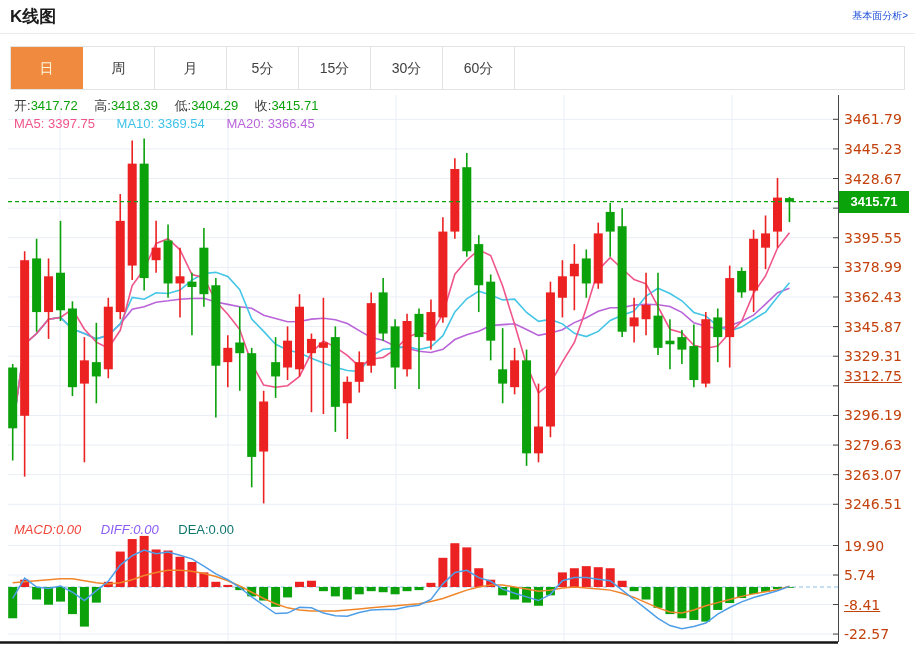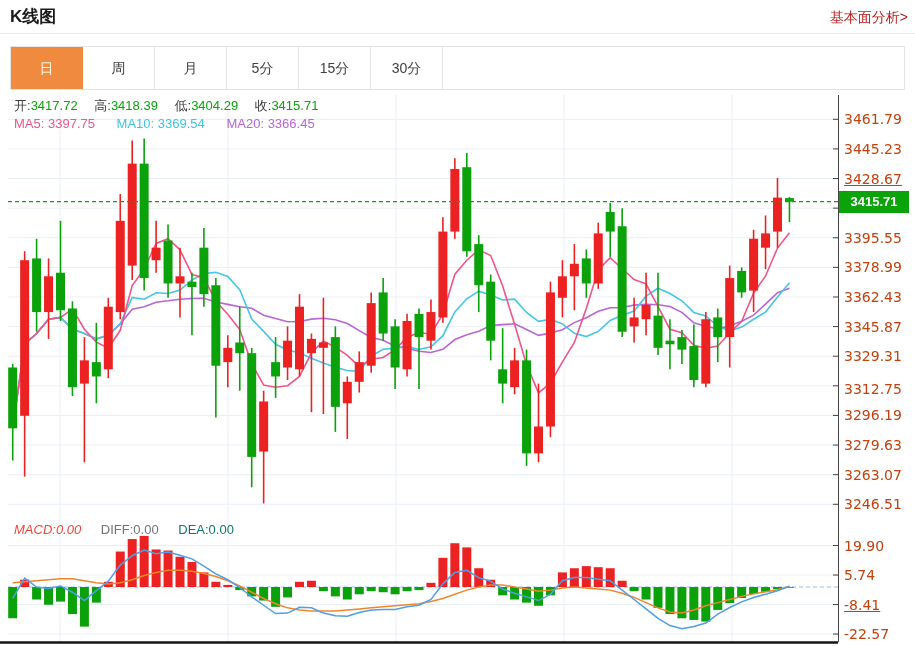--- a/index.html
+++ b/index.html
@@ -2,21 +2,21 @@
 <html><head>
 <meta charset="utf-8">
 <style>
   html,body{margin:0;padding:0;}
   body{
     width:915px;height:646px;position:relative;overflow:hidden;background:#fff;
     font-family:"Liberation Sans","DejaVu Sans",sans-serif;
   }
   .abs{position:absolute;}
   #page-title{left:10px;top:5px;font-size:17px;font-weight:bold;color:#1b1b1b;}
-  #fundamental-link{right:7px;top:9px;font-size:14px;color:#b91c1c;cursor:pointer;}
+  #fundamental-link{right:7px;top:9px;font-size:10px;color:#1d4ed8;cursor:pointer;}
   #title-sep{left:0;top:33px;width:915px;border-top:1px solid #ececec;}
   #tabbar{left:10px;top:46px;width:895px;height:44px;border:1px solid #e3e3e3;
           box-sizing:border-box;display:flex;background:#fff;}
   .tab{width:72px;height:100%;line-height:42px;text-align:center;font-size:14px;
        color:#404040;border-right:1px solid #e3e3e3;box-sizing:border-box;cursor:pointer;
        background:#fff;}
   .tab.active{background:#f08a3e;color:#fdf6dd;border-right-color:#f08a3e;}
   #chart-svg{left:0;top:0;}
   .legend-row{white-space:nowrap;font-size:13px;z-index:4;}
   #ohlc-legend{left:14px;top:97px;}
@@ -24,41 +24,42 @@
   #macd-legend{left:14px;top:522px;}
   .seg{margin-right:13px;margin-top:45px;}
   #ma-legend .seg{margin-right:18px;}
   #macd-legend .seg{margin-right:16px;}
   .lbl{color:#3c3c3c;}
   .val-up{color:#0ba10b;}
   .c-ma5{color:#f0558a;}
   .c-ma10{color:#3fc3e8;}
   .c-ma20{color:#b964d9;}
   .c-macd{color:#f0453a;font-style:italic;}
-  .c-diff{color:#737373;}
+  .c-diff{color:#8b5cf6;font-style:italic;}
   .c-dea{color:#0f766e;}
   .axis-label{position:absolute;left:844px;font-size:14px;color:#c2410c;z-index:2;
               font-family:"DejaVu Sans","Liberation Sans",sans-serif;}
   #price-tag{left:839px;top:190px;width:70px;height:22px;background:#0aa30a;color:#fff;
              font-size:13px;font-weight:bold;text-align:center;line-height:22px;z-index:6;}
 </style>
 </head>
 <body>
 
 <div class="abs" id="page-title">K线图</div>
 <div class="abs" id="fundamental-link">基本面分析&gt;</div>
 <div class="abs" id="title-sep"></div>
 
 <div class="abs" id="tabbar">
   <div class="tab active">日</div>
   <div class="tab">周</div>
   <div class="tab">月</div>
   <div class="tab">5分</div>
   <div class="tab">15分</div>
   <div class="tab">30分</div>
+  <div class="tab">60分</div>
 </div>
 
 <svg class="abs" id="chart-svg" width="915" height="646" xmlns="http://www.w3.org/2000/svg">
     <line x1="60" y1="95" x2="60" y2="642" stroke="#e9eef6" stroke-width="1"></line>
     <line x1="228" y1="95" x2="228" y2="642" stroke="#e9eef6" stroke-width="1"></line>
     <line x1="396" y1="95" x2="396" y2="642" stroke="#e9eef6" stroke-width="1"></line>
     <line x1="564" y1="95" x2="564" y2="642" stroke="#e9eef6" stroke-width="1"></line>
     <line x1="732" y1="95" x2="732" y2="642" stroke="#e9eef6" stroke-width="1"></line>
     <line x1="8" y1="119.3" x2="838" y2="119.3" stroke="#e9eef6" stroke-width="1"></line>
     <line x1="8" y1="148.9149999999999" x2="838" y2="148.9149999999999" stroke="#e9eef6" stroke-width="1"></line>
@@ -321,28 +322,28 @@
 <div class="abs legend-row" id="macd-legend">
   <span class="seg c-macd"><span>MACD:</span><span>0.00</span></span>
   <span class="seg c-diff"><span>DIFF:</span><span>0.00</span></span>
   <span class="seg c-dea"><span>DEA:</span><span>0.00</span></span>
 </div>
 
 <div class="abs" id="price-tag" style="top: 190.707px;">3415.71</div>
 <div id="axis-labels">
     <div class="axis-label" style="top: 111.3px;">3461.79</div>
     <div class="axis-label" style="top: 140.915px;">3445.23</div>
-    <div class="axis-label" style="top: 170.53px; text-decoration: underline;">3428.67</div>
+    <div class="axis-label" style="top: 170.53px;">3428.67</div>
     <div class="axis-label" style="top: 200.145px;">3412.11</div>
     <div class="axis-label" style="top: 229.76px;">3395.55</div>
     <div class="axis-label" style="top: 259.375px;">3378.99</div>
     <div class="axis-label" style="top: 288.99px;">3362.43</div>
     <div class="axis-label" style="top: 318.605px;">3345.87</div>
     <div class="axis-label" style="top: 348.22px;">3329.31</div>
-    <div class="axis-label" style="top: 381px;">3312.75</div>
+    <div class="axis-label" style="top: 368px; text-decoration: underline;">3312.75</div>
     <div class="axis-label" style="top: 407.45px;">3296.19</div>
     <div class="axis-label" style="top: 437.065px;">3279.63</div>
     <div class="axis-label" style="top: 466.68px;">3263.07</div>
     <div class="axis-label" style="top: 496.295px;">3246.51</div>
     <div class="axis-label" style="top: 537.509px;">19.90</div>
     <div class="axis-label" style="top: 567.032px;">5.74</div>
     <div class="axis-label" style="top: 596.535px; text-decoration: underline;">-8.41</div>
     <div class="axis-label" style="top: 626.058px;">-22.57</div>
   </div>
 

